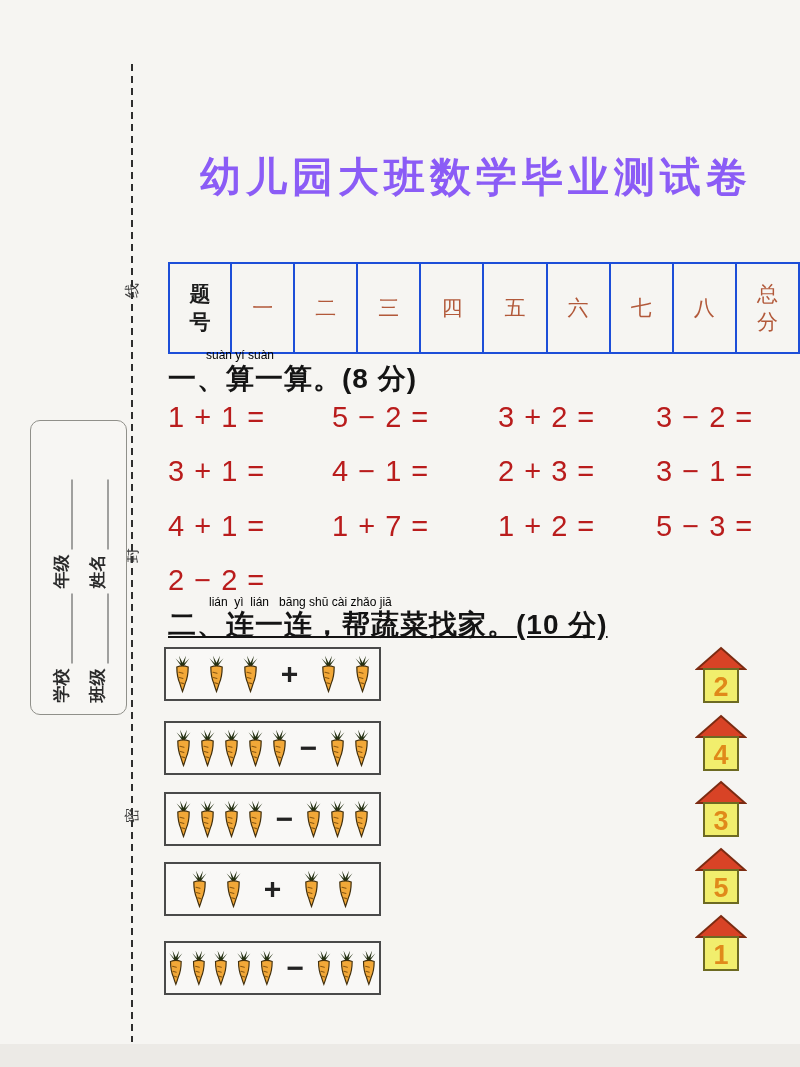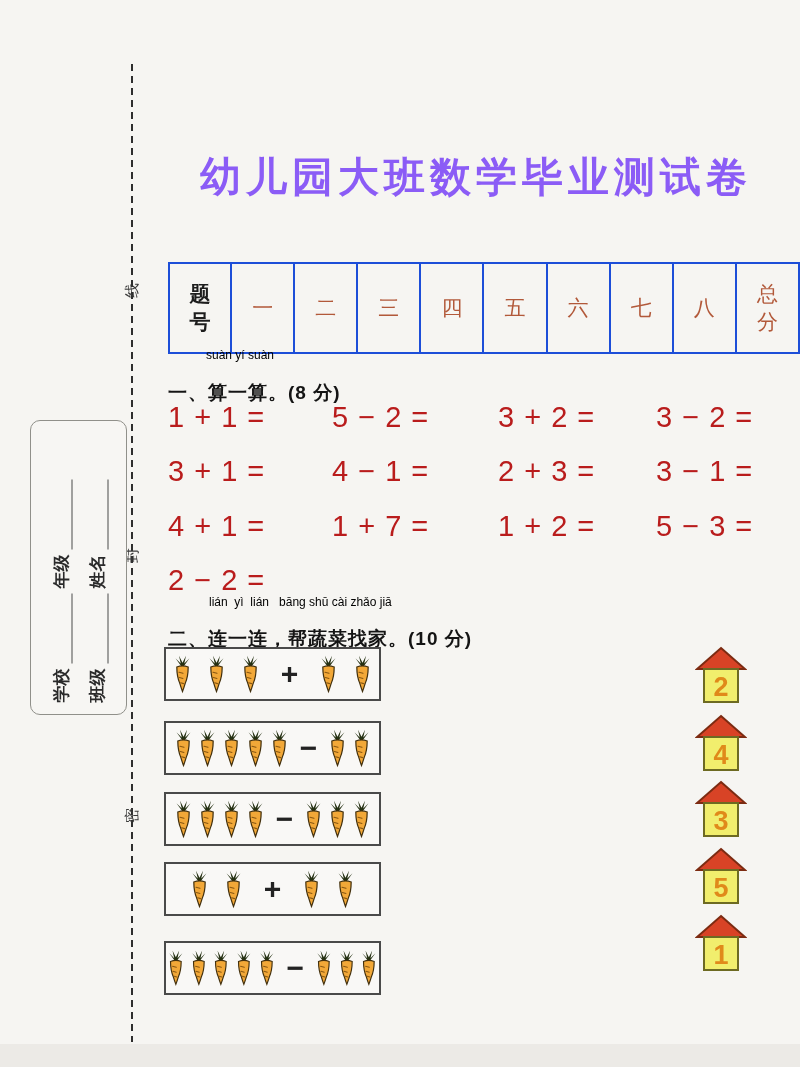--- a/index.html
+++ b/index.html
@@ -54,25 +54,25 @@
     width:61px;height:36px;text-align:center;font-size:21px;
     font-family:"Liberation Serif",serif;color:#b2593a;
   }
   .score-empty-cell{height:37px;}
 
   
   .sec-pinyin{position:absolute;font-size:12px;color:#000000;white-space:pre;}
   #sec1-pinyin{left:206px;top:348px;}
   #sec2-pinyin{left:209px;top:595px;}
   .sec-heading{
-    position:absolute;font-size:19px;font-weight:bold;color:#141414;
-    letter-spacing:1px;white-space:nowrap;margin-top:20px;
+    position:absolute;font-size:28px;font-weight:bold;color:#141414;
+    letter-spacing:1px;white-space:nowrap;
   }
   #sec1-heading{left:168px;top:360px;}
-  #sec2-heading{left:168px;top:606px;}
+  #sec2-heading{left:168px;top:606px;text-decoration:underline;}
 
   
   #equations{
     position:absolute;left:168px;top:390px;width:627px;
     display:grid;grid-template-columns:164px 166px 158px 1fr;
     grid-auto-rows:54.5px;align-items:center;
   }
   .equation{font-size:29px;color:#b91c1c;letter-spacing:1px;white-space:nowrap;}
 
   

